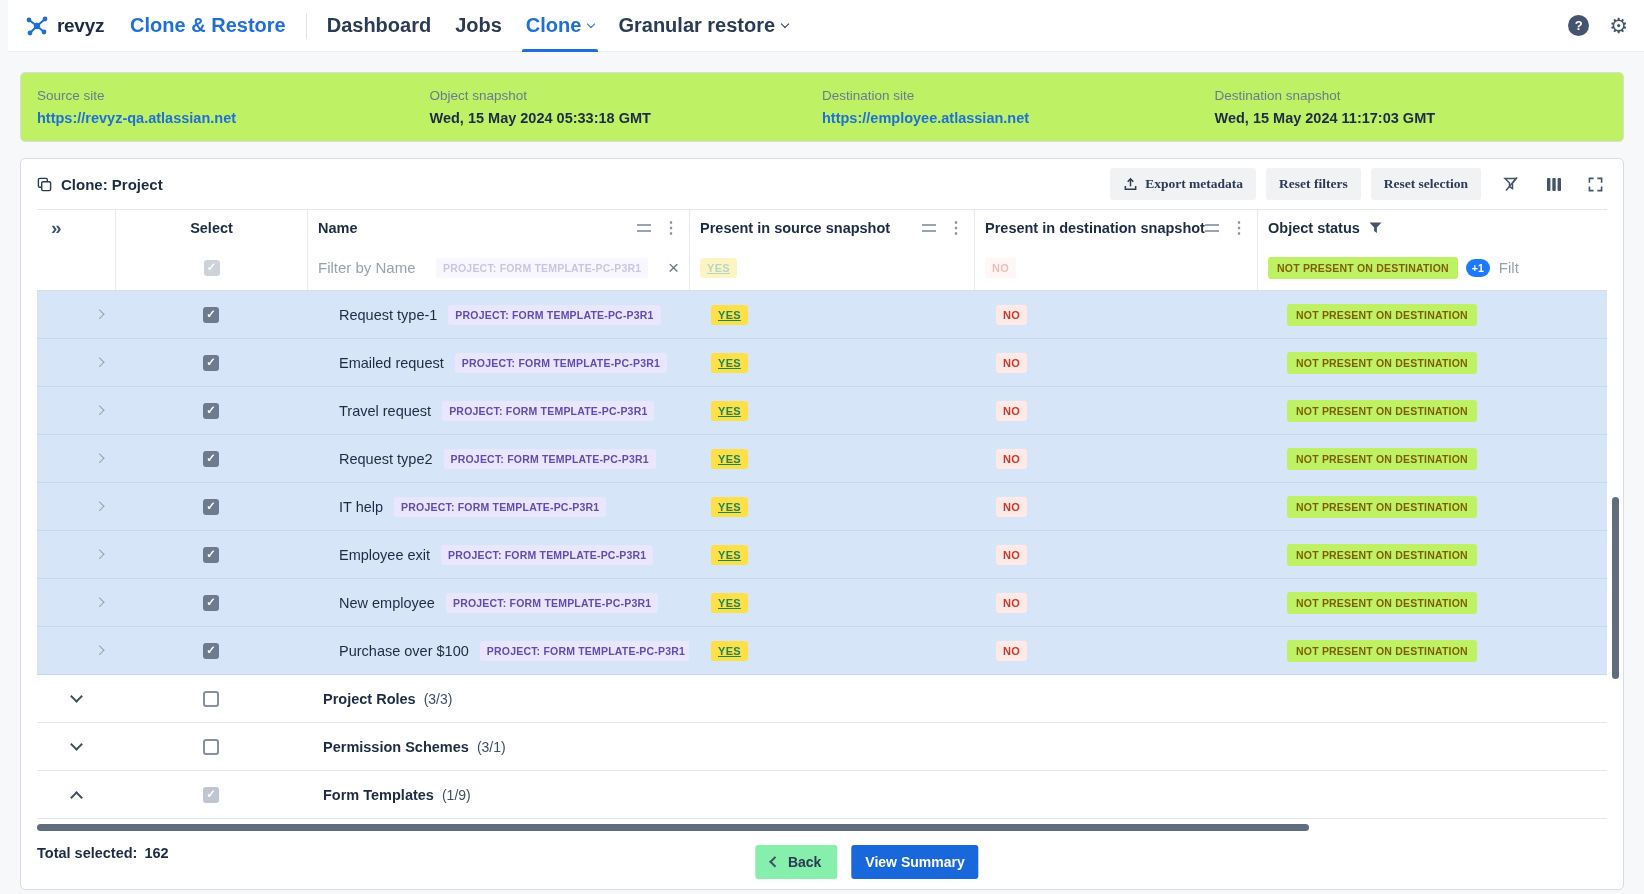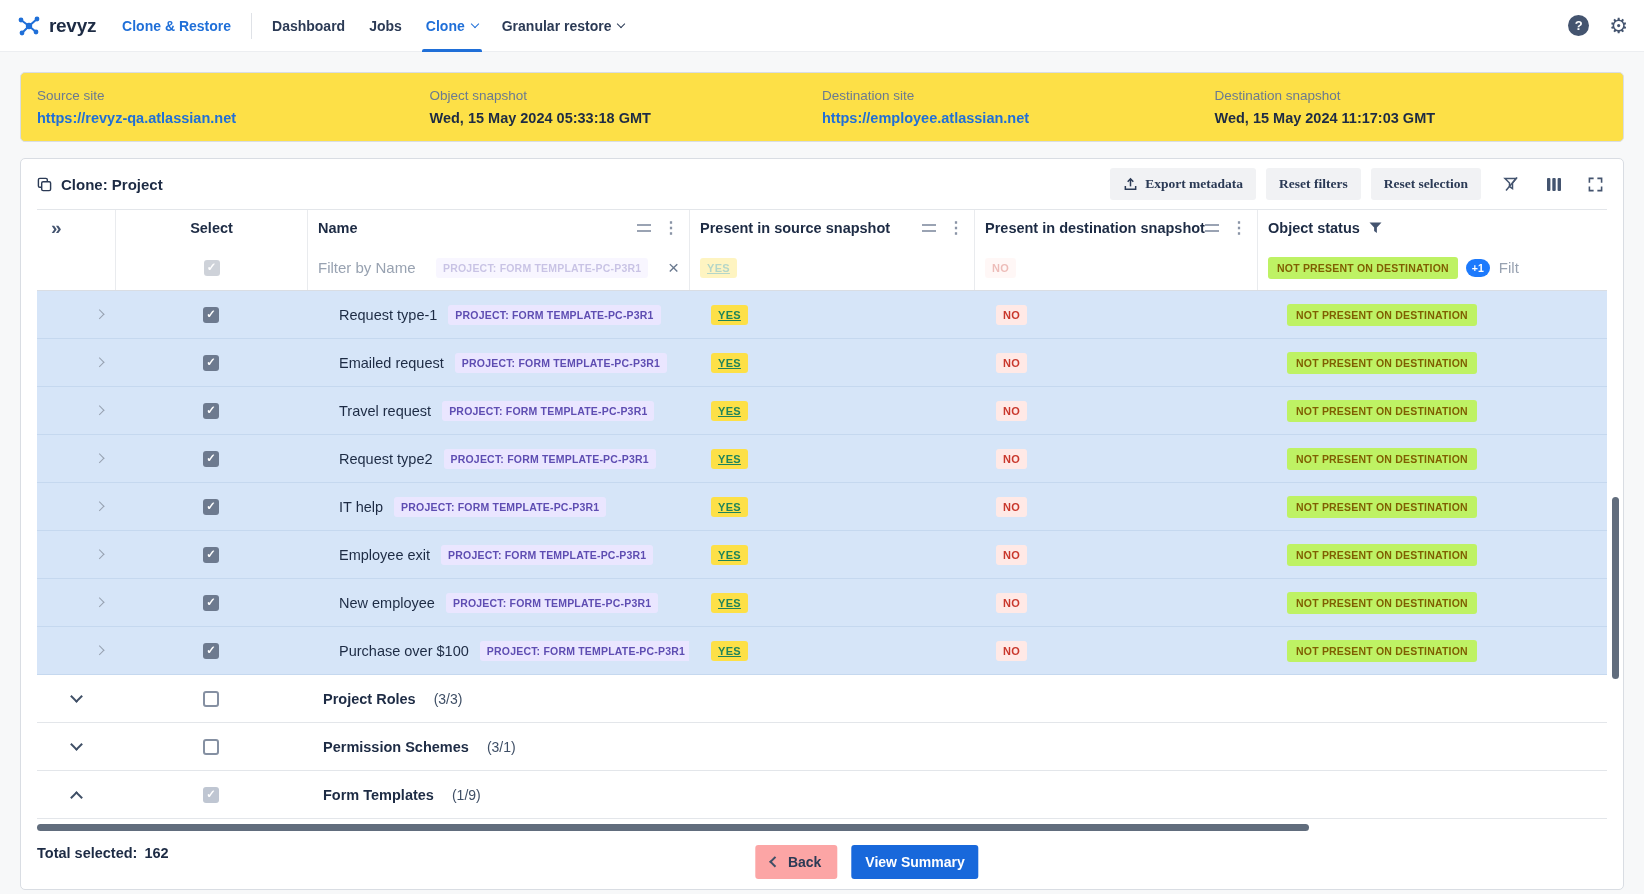--- a/index.html
+++ b/index.html
@@ -5,26 +5,26 @@
   * { box-sizing: border-box; margin: 0; padding: 0; }
   html,body { width:1644px; height:894px; overflow:hidden; }
   body {
     font-family: "Liberation Sans", sans-serif;
     background:#f7f8f9;
     color:#1d2b44;
   }
   
   .topnav {
     height:52px; background:#fff; border-bottom:1px solid #eceef1;
-    display:flex; align-items:center; padding:0 16px;
+    display:flex; align-items:center; padding:0 16px;margin-left:8px;
   }
   .brand { display:flex; align-items:center; gap:7px; margin-right:22px; }
   .brand-text { font-size:19px; font-weight:800; color:#1d2b44; letter-spacing:-0.3px; }
   .nav-link {
-    font-size:14px; font-weight:600; color:#2b3a55;
+    font-size:20px; font-weight:600; color:#2b3a55;
     height:52px; display:flex; align-items:center; padding:0 12px; position:relative;
     cursor:pointer; white-space:nowrap;
   }
   .nav-link.product { color:#1f6fd8; padding-left:4px; }
   .nav-divider { width:1px; height:26px; background:#dfe2e7; margin:0 8px; }
   .nav-link.active { color:#1f6fd8; }
   .nav-link.active::after {
     content:""; position:absolute; left:8px; right:8px; bottom:0;
     height:3px; background:#1f6fd8; border-radius:2px 2px 0 0;
   }
@@ -38,21 +38,21 @@
     width:21px; height:21px; border-radius:50%; background:#44546f; color:#fff;
     font-size:13px; font-weight:700; display:flex; align-items:center; justify-content:center;
     cursor:pointer;
   }
   .gear-icon { font-size:21px; color:#44546f; line-height:1; cursor:pointer; }
 
   
   .page { padding:20px; }
 
   .info-card {
-    background:#fde047; border:1px solid #d9dde3; border-radius:5px;
+    background:#bef264; border:1px solid #d9dde3; border-radius:5px;
     display:flex; padding:15px 16px; margin-bottom:16px;
   }
   .info-field { flex:1; }
   .info-label { font-size:13.5px; color:#6b7a90; margin-bottom:7px; }
   .info-value { font-size:14.5px; font-weight:700; color:#1d2b44; }
   .info-value.link { color:#1f6fd8; font-weight:600; cursor:pointer; }
 
   .main-card {
     background:#fff; border:1px solid #d9dde3; border-radius:5px; position:relative;
   }
@@ -100,21 +100,21 @@
   }
   .filter-ghost-text { color:#98a2b1; font-size:15px; margin-left:9px; white-space:nowrap; }
 
   .data-row { height:48px; background:#d6e5f8; border-bottom:1px solid #c5d8ef; cursor:pointer; }
   .group-row { height:48px; background:#fff; border-bottom:1px solid #e3e6ea; cursor:pointer; }
 
   .c-exp { justify-content:flex-end; padding-right:12px; }
   .group-row .c-exp { justify-content:center; padding-right:0; }
   .c-sel { justify-content:center; }
   .c-name { padding-left:32px; gap:11px; }
-  .group-row .c-name { padding-left:16px; gap:18px; }
+  .group-row .c-name { padding-left:16px; gap:8px; }
   .c-src { padding-left:22px; }
   .c-dst { padding-left:22px; }
   .c-status { padding-left:30px; }
 
   .chev { display:inline-block; border-style:solid; border-color:#3f4f66; border-width:0 2px 2px 0; padding:3.5px; cursor:pointer; }
   .chev.sm { border-width:0 1.8px 1.8px 0; border-color:#97a1b1; padding:2.8px; }
   .chev.right { transform:rotate(-45deg); }
   .chev.down { transform:rotate(45deg); margin-top:-4px; }
   .chev.up { transform:rotate(-135deg); margin-bottom:-5px; }
   .chev.left { transform:rotate(135deg); padding:2.8px; border-width:0 2px 2px 0; }
@@ -152,21 +152,21 @@
   .card-foot {
     display:flex; align-items:flex-start; padding:10px 16px 14px;
     position:relative; height:54px;
   }
   .total { font-size:14.5px; font-weight:700; display:flex; gap:7px; }
   .foot-actions {
     position:absolute; left:calc(50% + 45px); transform:translateX(-50%);
     display:flex; gap:14px; align-items:center;
   }
   .btn-back {
-    background:#fca5a5; border:none; border-radius:3px; padding:9px 16px;
+    background:#86efac; border:none; border-radius:3px; padding:9px 16px;
     font-family:inherit; font-size:14px; font-weight:600; color:#2b3a55;
     display:flex; align-items:center; gap:9px; cursor:pointer;
   }
   .btn-primary {
     background:#1868db; border:none; border-radius:3px; padding:9px 14px;
     font-family:inherit; font-size:14px; font-weight:700; color:#fff; cursor:pointer;
   }
 </style>
 </head>
 <body>

